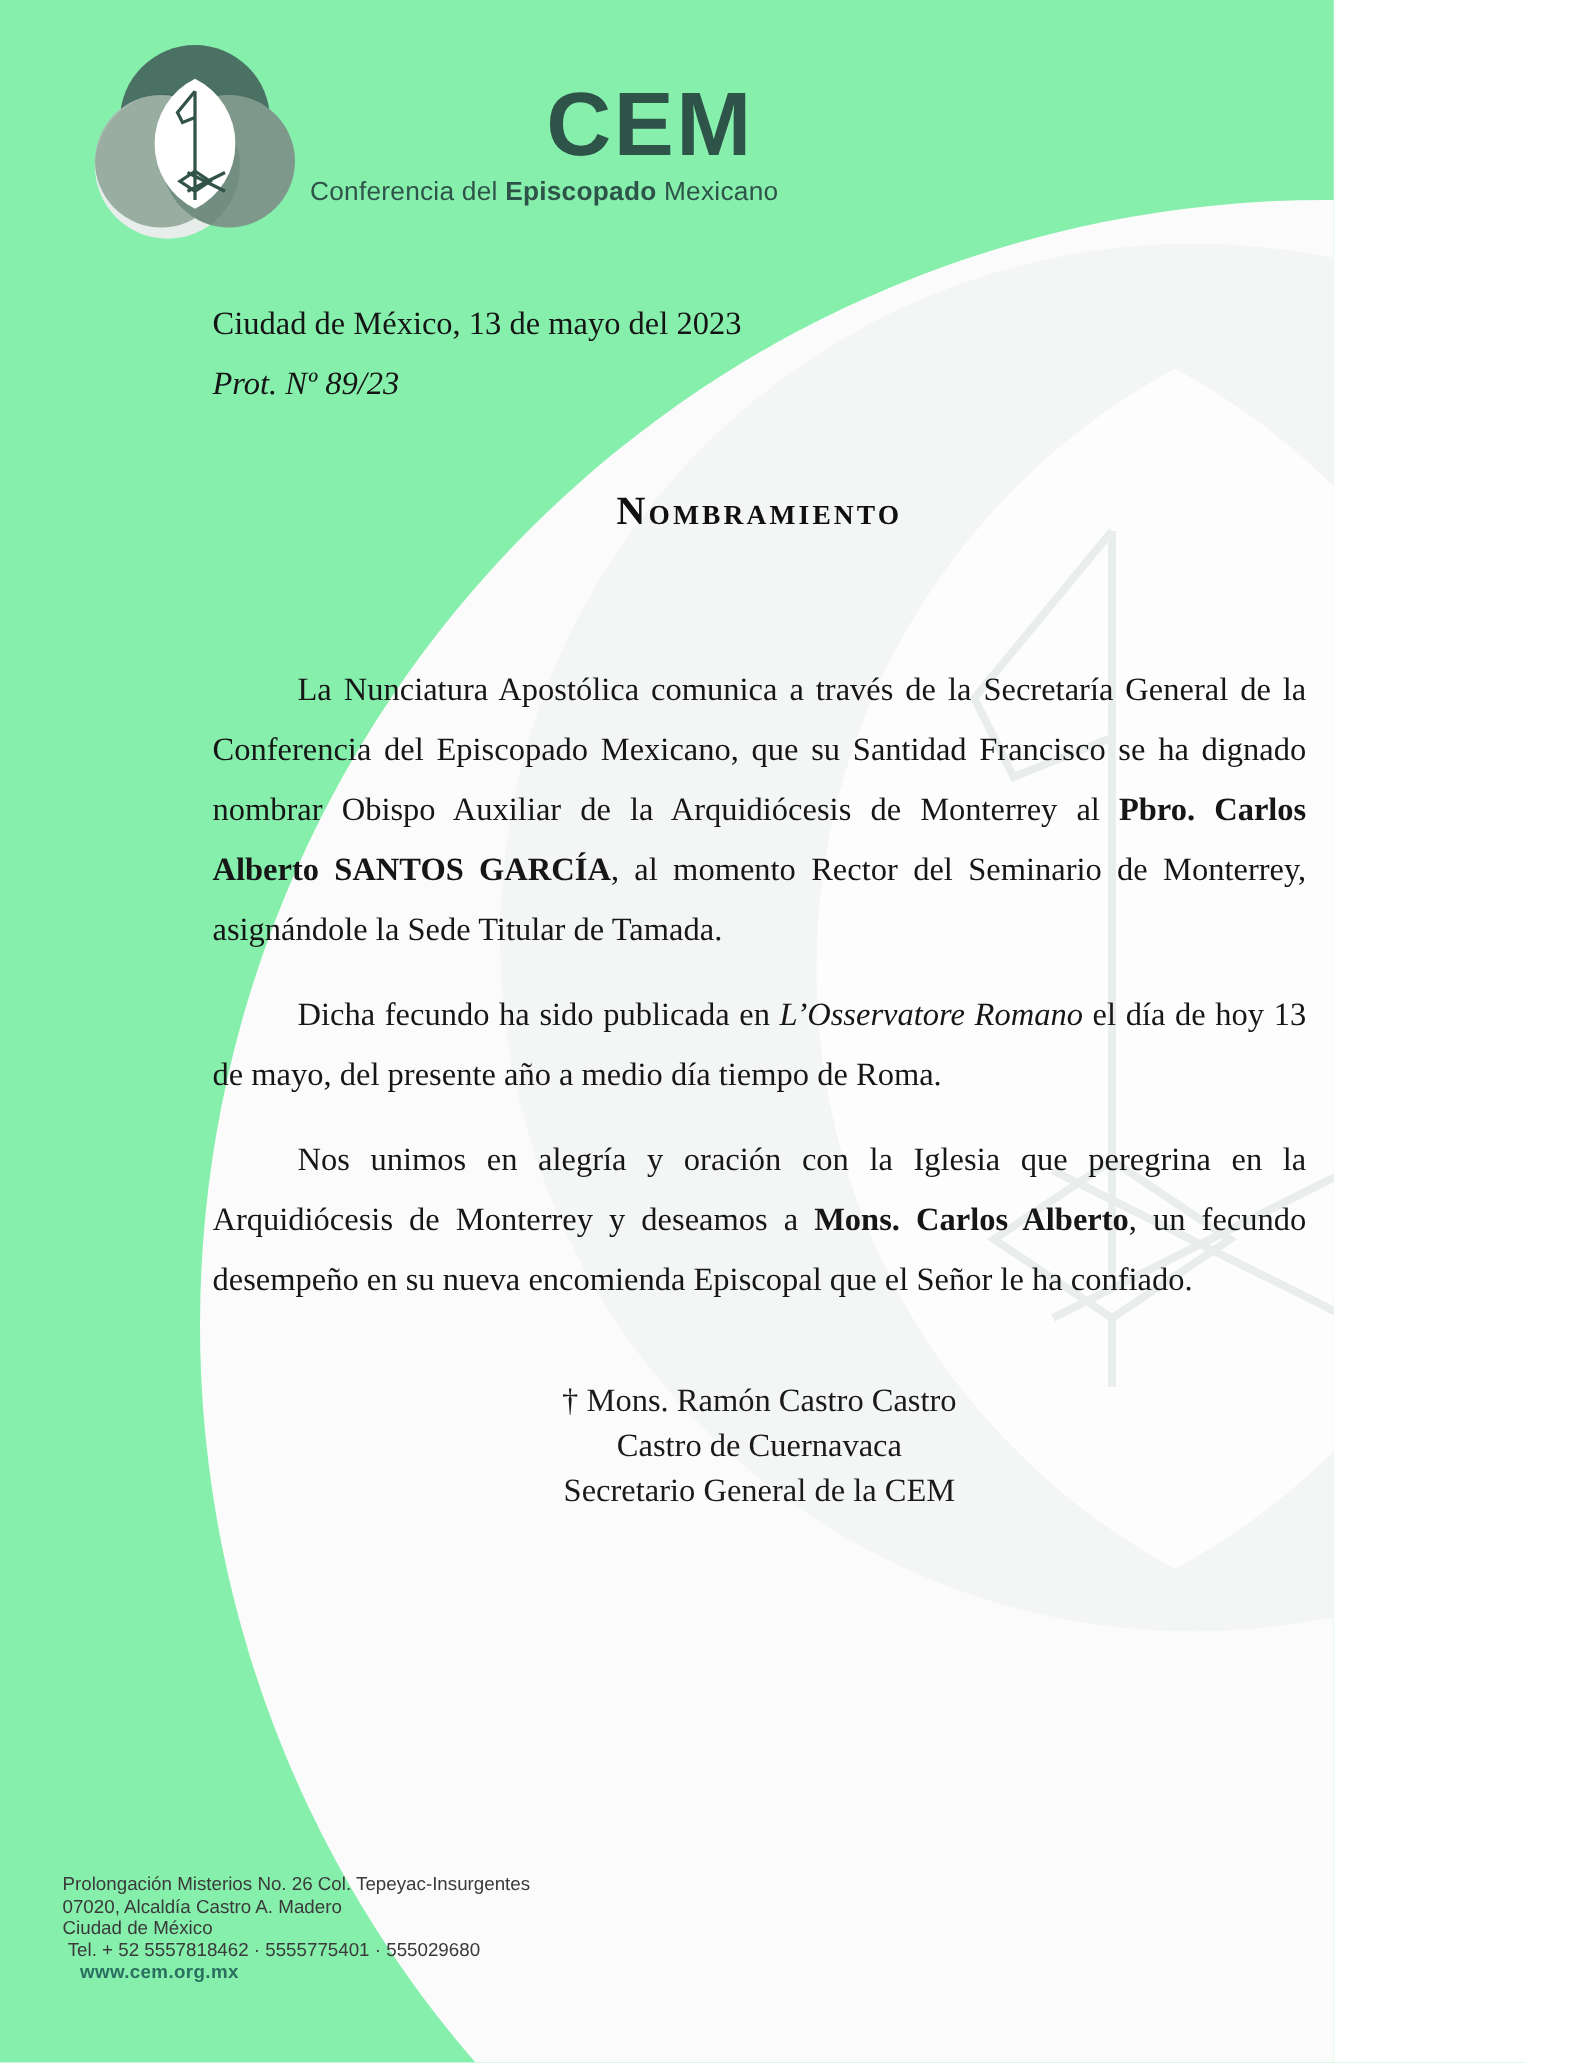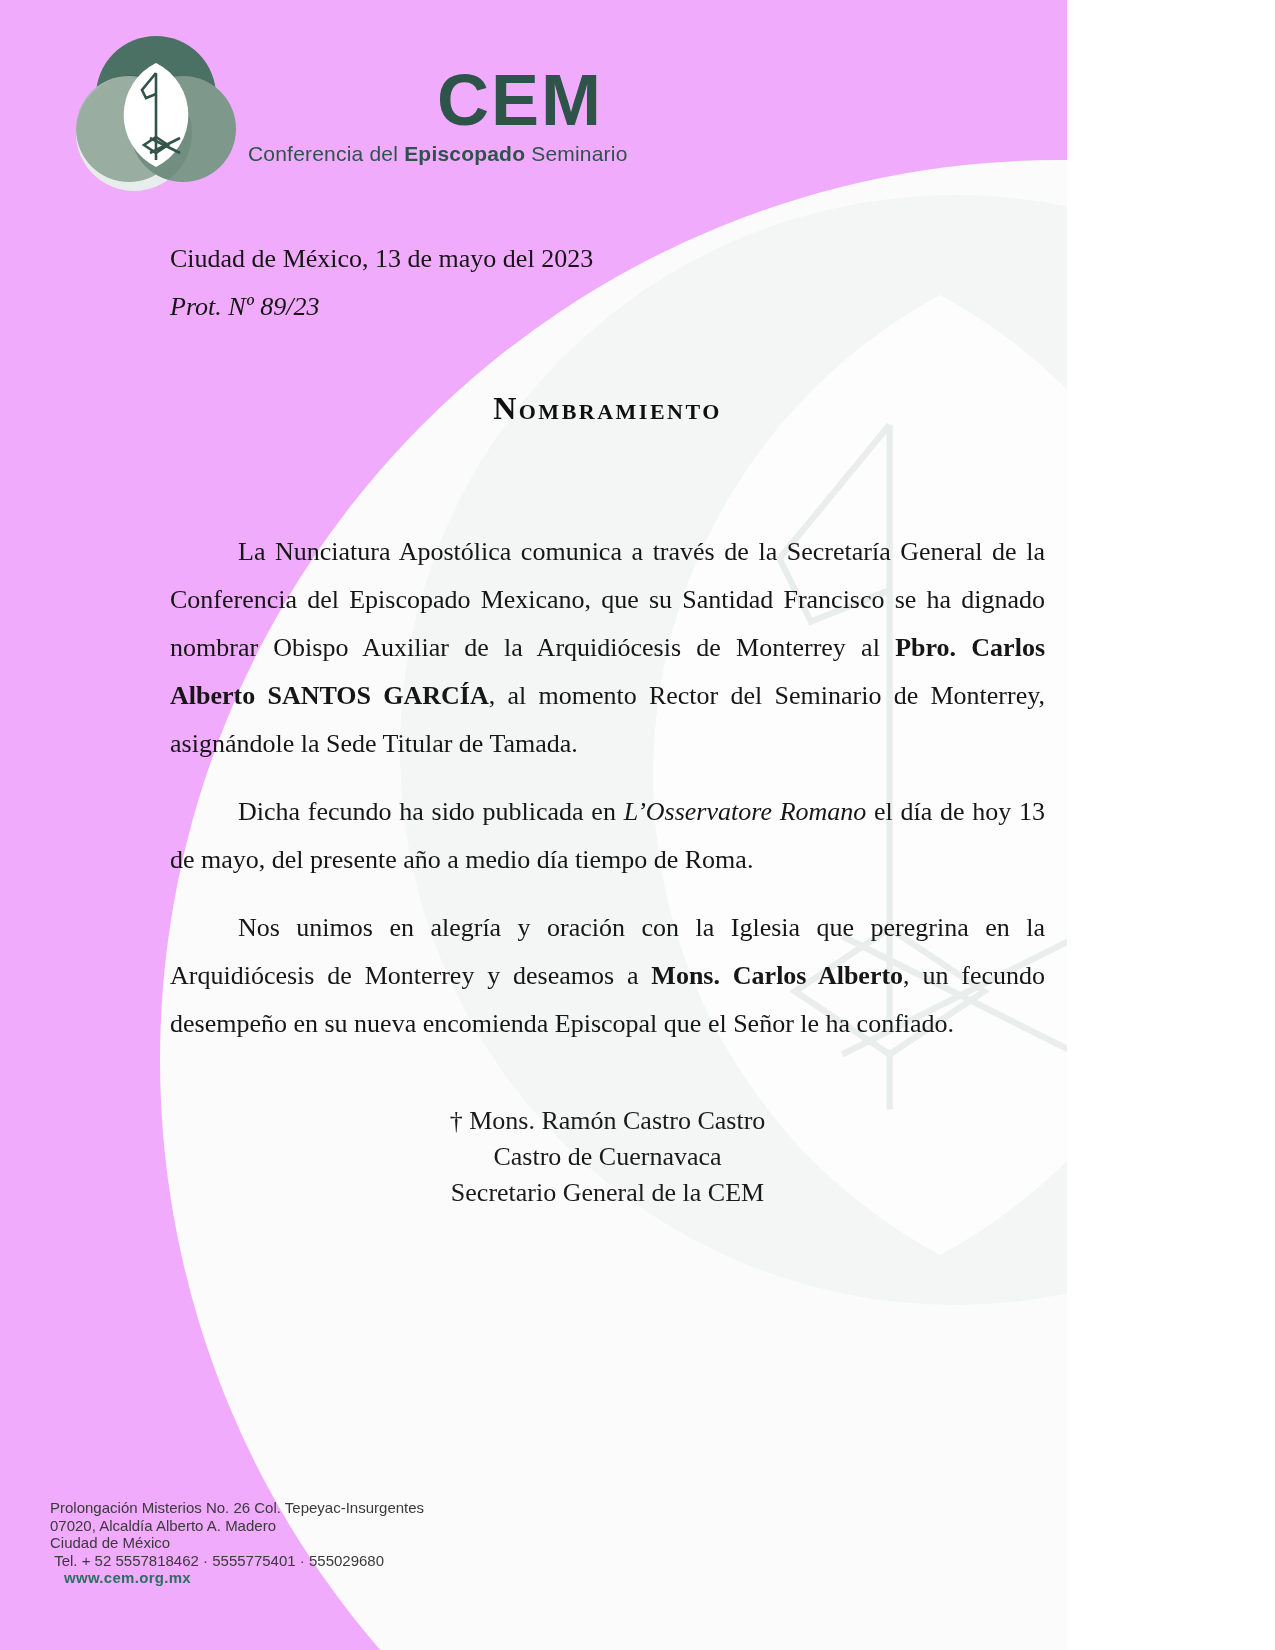--- a/index.html
+++ b/index.html
@@ -1,17 +1,17 @@
 <!DOCTYPE html>
 <html><head>
 <meta charset="utf-8">
 <style>
   html,body{margin:0;padding:0;background:#ffffff;}
   .page{
-    position:relative;width:1067px;height:1650px;background:#f0abfc;
+    position:relative;width:1067px;height:1650px;background:#86efac;
     overflow:hidden;font-family:"Liberation Serif", serif;color:#151515;
   }
   
   .watermark{position:absolute;left:0;top:0;width:1275px;height:1650px;z-index:0;}
   
   .logo-mark{position:absolute;left:76px;top:33px;width:160px;height:160px;z-index:2;}
   .brand-acronym{
     position:absolute;left:437px;top:64px;z-index:2;
     font-family:"Liberation Sans", sans-serif;font-weight:800;
     font-size:72px;line-height:72px;letter-spacing:2px;color:#2e5449;
@@ -78,21 +78,21 @@
       <path d="M80,40 V116"></path>
       <path d="M80,104 L68,112 L80,120 L92,112 Z"></path>
       <path d="M74,105 L104,120"></path>
       <path d="M74,120 L104,105"></path>
       <path d="M80,120 V127"></path>
     </g>
   </svg>
 
   <div class="brand-acronym">CEM</div>
 
-  <div class="brand-tagline"><span>Conferencia del </span><b>Episcopado</b><span> Seminario</span></div>
+  <div class="brand-tagline"><span>Conferencia del </span><b>Episcopado</b><span> Mexicano</span></div>
 
   <div class="column dateline">Ciudad de México, 13 de mayo del 2023</div>
 
   <div class="column protocol">Prot. Nº 89/23</div>
 
   <div class="column doc-title">Nombramiento</div>
 
   <div class="column body-text">
     <p><span>La Nunciatura Apostólica comunica a través de la Secretaría General de la Conferencia del Episcopado Mexicano, que su Santidad Francisco se ha dignado nombrar Obispo Auxiliar de la Arquidiócesis de Monterrey al </span><b>Pbro. Carlos Alberto SANTOS GARCÍA</b><span>, al momento Rector del Seminario de Monterrey, asignándole la Sede Titular de Tamada.</span></p>
     <p><span>Dicha fecundo ha sido publicada en </span><i>L’Osservatore Romano</i><span> el día de hoy 13 de mayo, del presente año a medio día tiempo de Roma.</span></p>
@@ -100,19 +100,19 @@
   </div>
 
   <div class="column signature">
     <div>† Mons. Ramón Castro Castro</div>
     <div>Castro de Cuernavaca</div>
     <div>Secretario General de la CEM</div>
   </div>
 
   <div class="footer">
     <div>Prolongación Misterios No. 26 Col. Tepeyac-Insurgentes</div>
-    <div>07020, Alcaldía Alberto A. Madero</div>
+    <div>07020, Alcaldía Castro A. Madero</div>
     <div>Ciudad de México</div>
     <div> Tel. + 52 5557818462 · 5555775401 · 555029680</div>
     <div class="website">www.cem.org.mx</div>
   </div>
 
 </div>
 
 </body></html>

